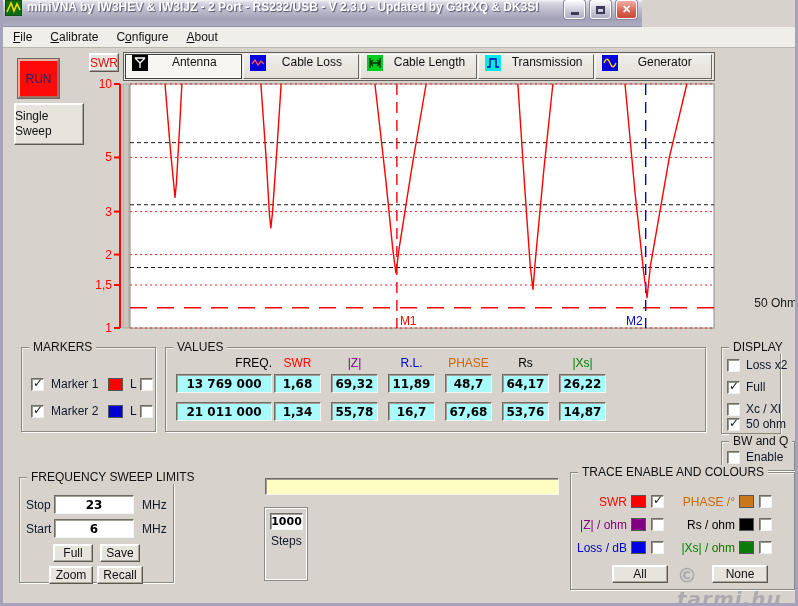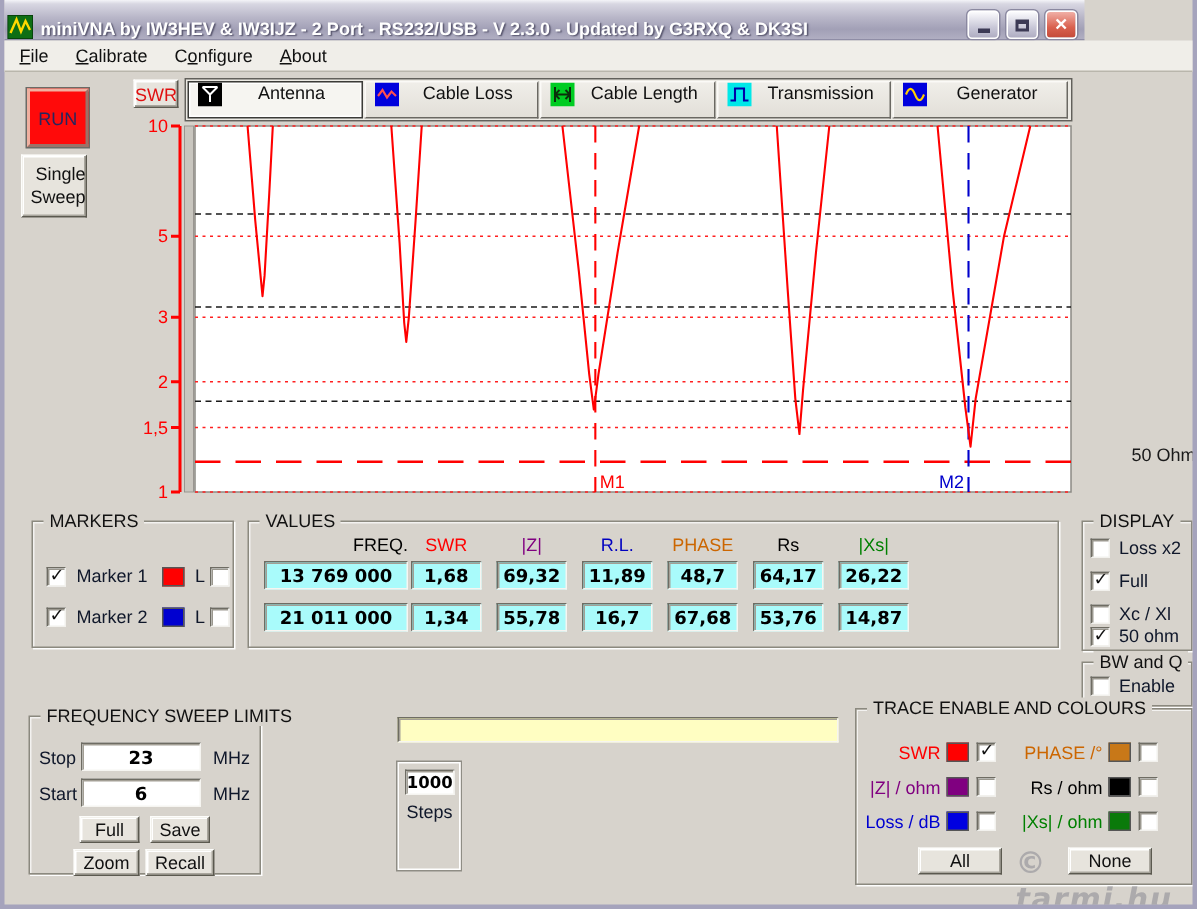--- a/index.html
+++ b/index.html
@@ -5,23 +5,23 @@
   * { margin:0; padding:0; box-sizing:border-box; }
   html,body { width:798px; height:606px; font-family:"Liberation Sans",sans-serif; }
   .window {
     position:relative; width:798px; height:606px;
     background:#D7D3CC;
     border:3px solid #A5A3BC; border-top:none;
     overflow:hidden;
   }
   
   .titlebar {
-    position:absolute; left:-3px; top:0; width:723px; height:27px;
+    position:absolute; left:-3px; top:0; width:642px; height:27px;
     background:linear-gradient(180deg,#F4F4F8 0%,#D8D7E2 10%,#B8B6C8 45%,#A2A0B6 75%,#B0AEC2 100%);
-    display:flex; align-items:flex-end; padding:0 5px; gap:5px;
+    display:flex; align-items:flex-start; padding:0 5px; gap:5px;
     border-bottom:1px solid #8F8DA6;
   }
   .app-icon { width:17px; height:16px; flex:0 0 auto; }
   .title-text {
     flex:1; color:#fff; font-size:12px; font-weight:bold;
     text-shadow:1px 1px 1px #55536b; white-space:nowrap; overflow:hidden;
   }
   .winbtn {
     width:21px; height:19px; border-radius:3px; border:1px solid #fff;
     display:flex; align-items:center; justify-content:center;
@@ -74,21 +74,21 @@
     padding:0 4px; font-size:12px; color:#111; white-space:nowrap;
   }
   .lbl { position:absolute; font-size:12px; color:#0f172a; white-space:nowrap; }
   
   .run-btn {
     position:absolute; left:15px; top:59px; width:41px; height:39px;
     background:#FF0A0A; color:#26265E; font-size:12px;
     border:2px outset #F0B0A0; box-shadow:0 0 0 1px #6b6b66;
     display:flex; align-items:center; justify-content:center;
   }
-  .ss-btn { position:absolute; left:11px; top:103px; width:44px; height:42px; text-align:right; line-height:1.25; flex-direction:column; }
+  .ss-btn { position:absolute; left:11px; top:103px; width:70px; height:42px; text-align:left; line-height:1.25; flex-direction:column; }
   .swr-box {
     position:absolute; left:86px; top:53px; width:30px; height:19px;
     color:#E01010; font-size:12px;
   }
   
   .tabstrip {
     position:absolute; left:120px; top:52px; width:592px; height:29px;
     background:#ECEAE4; border:1px solid #62605B;
     display:flex; align-items:stretch; padding:1px;
   }
@@ -276,21 +276,21 @@
     <div class="vf sunk cyan r0 c6">26,22</div>
     <div class="vf sunk cyan r1 c0">21 011 000</div>
     <div class="vf sunk cyan r1 c1">1,34</div>
     <div class="vf sunk cyan r1 c2">55,78</div>
     <div class="vf sunk cyan r1 c3">16,7</div>
     <div class="vf sunk cyan r1 c4">67,68</div>
     <div class="vf sunk cyan r1 c5">53,76</div>
     <div class="vf sunk cyan r1 c6">14,87</div>
   </div>
 
-  <div class="gb" style="left:718px;top:347px;width:74px;height:87px">
+  <div class="gb" style="left:718px;top:347px;width:60px;height:87px">
     <span class="lg">DISPLAY</span>
     <span class="cb" style="left:5px;top:11px"></span>
     <span class="lbl" style="left:24px;top:10px">Loss x2</span>
     <span class="cb checked" style="left:5px;top:33px"></span>
     <span class="lbl" style="left:24px;top:32px">Full</span>
     <span class="cb" style="left:5px;top:55px"></span>
     <span class="lbl" style="left:24px;top:54px">Xc / Xl</span>
     <span class="cb checked" style="left:5px;top:70px"></span>
     <span class="lbl" style="left:24px;top:69px">50 ohm</span>
   </div>

